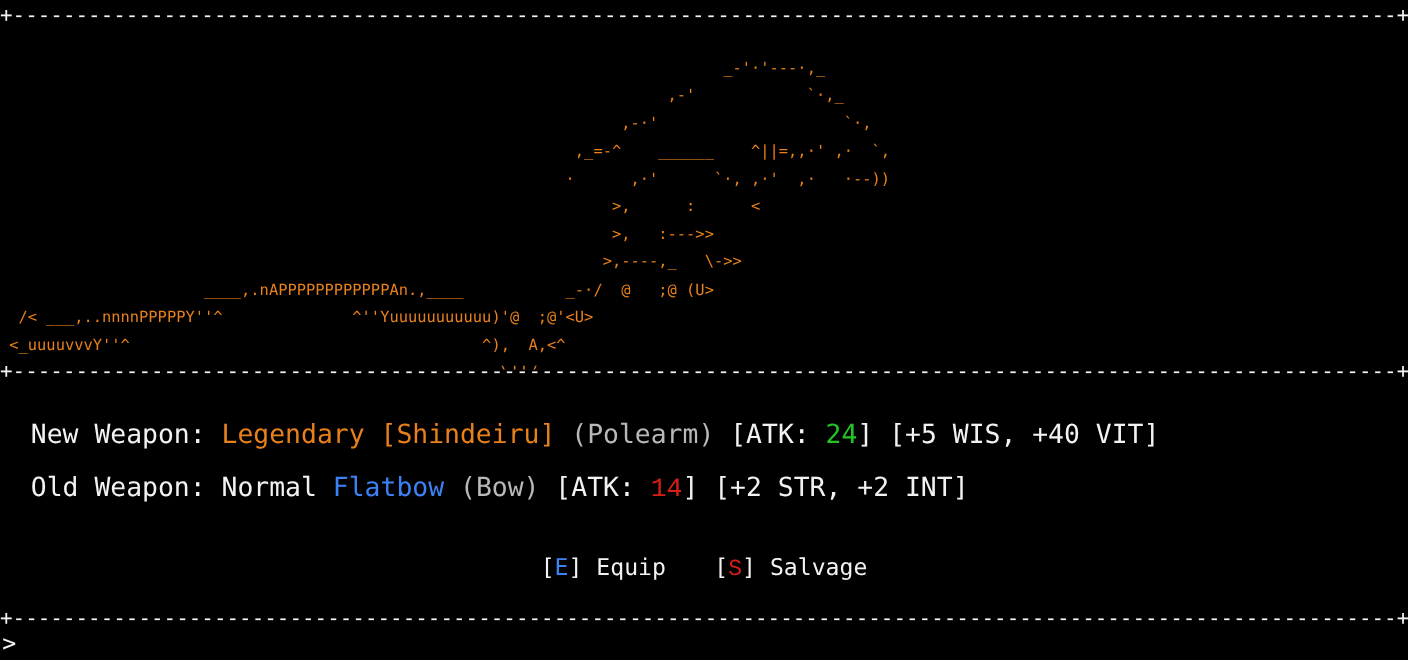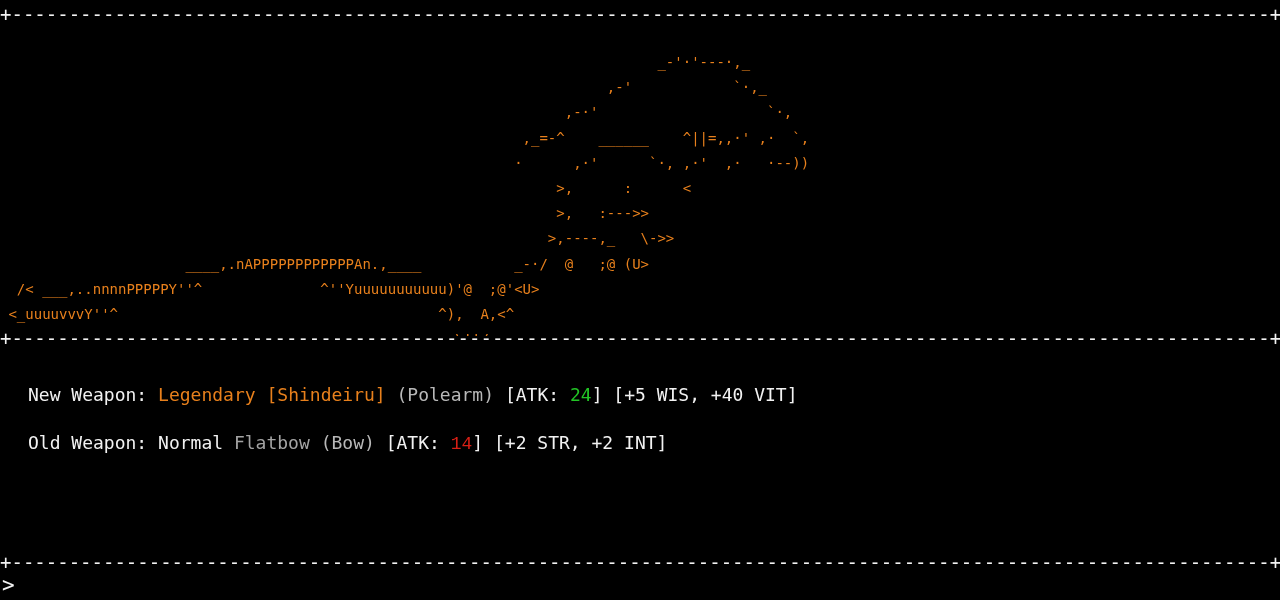--- a/index.html
+++ b/index.html
@@ -45,21 +45,21 @@
     font-size: 14px;
     line-height: 25.2px;
     white-space: pre;
     font-family: "DejaVu Sans Mono", "Liberation Mono", monospace;
     overflow: hidden;
   }
 
   .info-line {
     position: absolute;
     left: 28px;
-    font-size: 18px;
+    font-size: 24px;
     line-height: 26px;
     color: #f2f2f2;
     white-space: pre;
     font-family: "DejaVu Sans Mono", "Liberation Mono", monospace;
   }
   #line-new { top: 382px; }
   #line-old { top: 430px; }
 
   #actions {
     position: absolute;
@@ -84,21 +84,21 @@
     color: #f2f2f2;
     white-space: pre;
     font-family: "DejaVu Sans Mono", "Liberation Mono", monospace;
   }
 
   .c-white  { color: #f2f2f2; }
   .c-orange { color: #e8801c; }
   .c-grey   { color: #b8b8b8; }
   .c-green  { color: #22c425; }
   .c-red    { color: #d81f15; font-family: Liberation Mono, monospace; }
-  .c-cyan   { color: #a3a3a3; }
+  .c-cyan   { color: #3b82f6; }
 </style>
 </head>
 <body>
 
 <div id="screen">
 
   <div class="rule" id="rule-top">+--------------------------------------------------------------------------------------------------------------+</div>
 
   <pre id="art" style="color: rgb(232, 128, 28);">                                                                              _-'·'---·,_
                                                                         ,-'            `·,_
@@ -112,18 +112,19 @@
   /&lt; ___,..nnnnPPPPPY''^              ^''Yuuuuuuuuuuu)'@  ;@'&lt;U&gt;
  &lt;_uuuuvvvY''^                                      ^),  A,&lt;^
                                                       \!!/</pre>
 
   <div class="rule" id="rule-mid">+--------------------------------------------------------------------------------------------------------------+</div>
 
   <div class="info-line" id="line-new"><span class="c-white">New Weapon:</span><span class="c-white"> </span><span class="c-orange">Legendary</span><span class="c-white"> </span><span class="c-orange">[Shindeiru]</span><span class="c-white"> </span><span class="c-grey">(Polearm)</span><span class="c-white"> </span><span class="c-white">[ATK: </span><span class="c-green">24</span><span class="c-white">]</span><span class="c-white"> </span><span class="c-white">[+5 WIS, +40 VIT]</span></div>
 
   <div class="info-line" id="line-old"><span class="c-white">Old Weapon:</span><span class="c-white"> </span><span class="c-white">Normal</span><span class="c-white"> </span><span class="c-cyan">Flatbow</span><span class="c-white"> </span><span class="c-grey">(Bow)</span><span class="c-white"> </span><span class="c-white">[ATK: </span><span class="c-red">14</span><span class="c-white">]</span><span class="c-white"> </span><span class="c-white">[+2 STR, +2 INT]</span></div>
 
+  <div id="actions"><span><span class="c-white">[</span><span class="c-cyan">E</span><span class="c-white">]</span><span class="c-white"> Equip</span></span><span class="gap"></span><span><span class="c-white">[</span><span class="c-red">S</span><span class="c-white">]</span><span class="c-white"> Salvage</span></span></div>
 
   <div class="rule" id="rule-bottom">+--------------------------------------------------------------------------------------------------------------+</div>
 
   <div id="prompt">&gt;</div>
 
 </div>
 
 </body></html>

